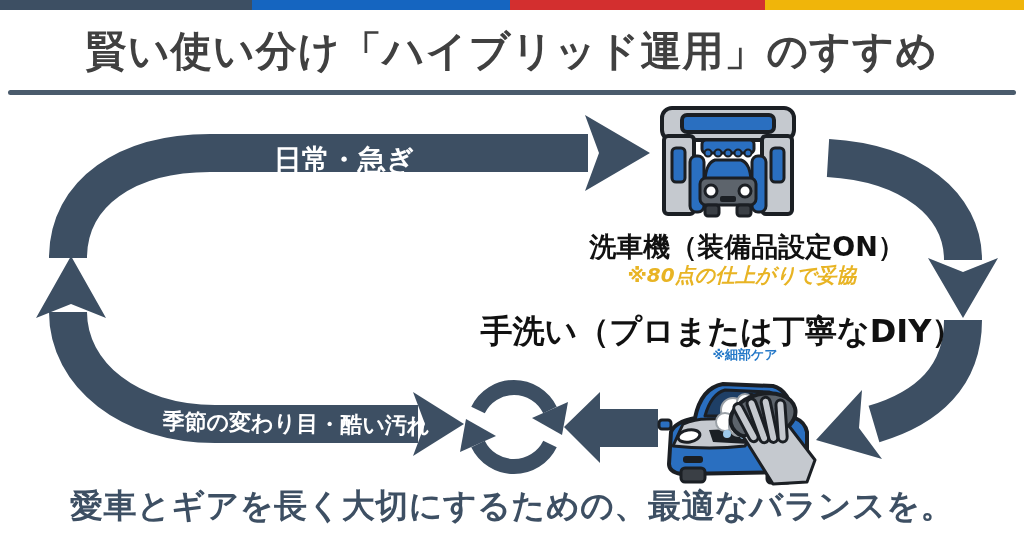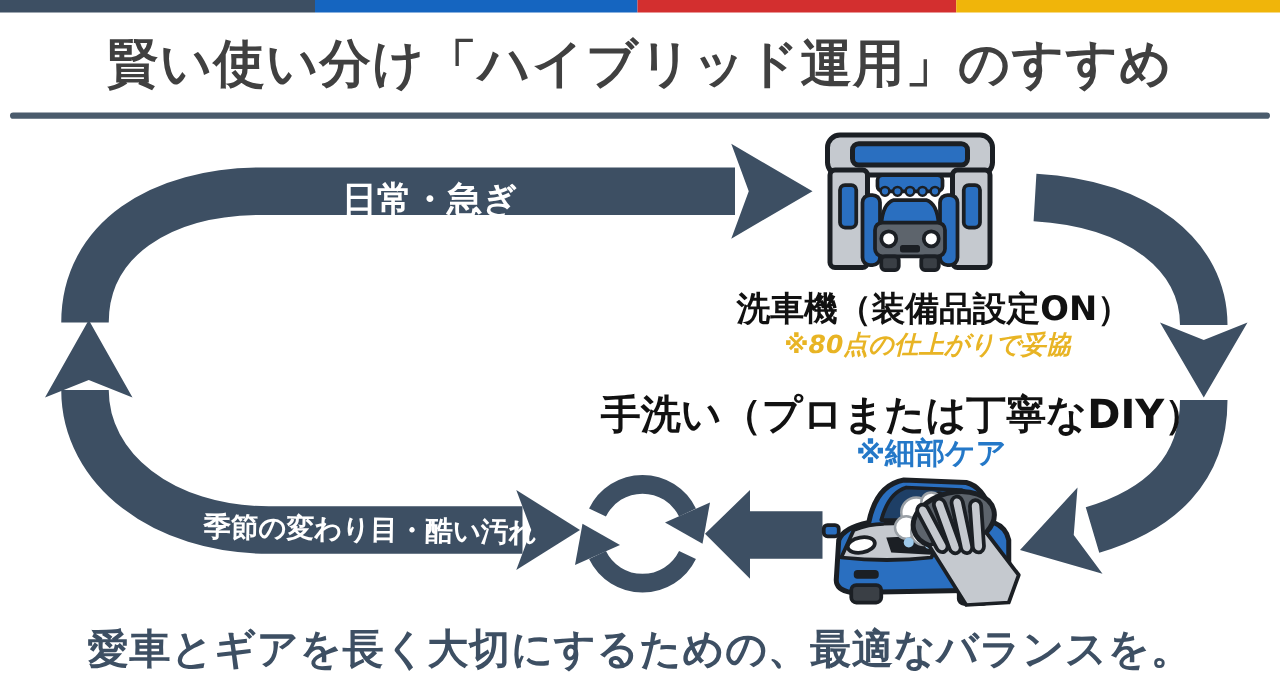--- a/index.html
+++ b/index.html
@@ -31,24 +31,24 @@
 
   .icon{position:absolute;}
 
   .label{position:absolute;transform:translateX(-50%);white-space:nowrap;font-weight:800;}
   .arrow-label{color:#ffffff;font-weight:700;}
   .top-arrow-label{left:344px;top:141px;font-size:28px;}
   .bottom-arrow-label{left:296px;top:409px;font-size:22px;transform:translateX(-50%) rotate(1deg);}
   .machine-label{left:735px;top:229px;font-size:27px;color:#111111;margin-left:12px;}
   .machine-note{left:742px;top:262px;font-size:20px;color:var(--note-yellow);font-style:italic;}
   .hand-label{left:722px;top:310px;font-size:32px;color:#111111;}
-  .hand-note{left:745px;top:346px;font-size:24px;color:var(--note-blue);}
+  .hand-note{left:745px;top:346px;font-size:13px;color:var(--note-blue);}
 
   .tagline{position:absolute;top:484px;left:0;width:100%;text-align:center;
-           font-size:33px;font-weight:800;color:var(--accent-slate);letter-spacing:0.5px;margin-top:13px;}
+           font-size:33px;font-weight:800;color:var(--accent-slate);letter-spacing:0.5px;}
 
   .outl{stroke:var(--outline);stroke-width:4;stroke-linejoin:round;}
   .outl3{stroke:var(--outline);stroke-width:3;stroke-linejoin:round;}
 </style>
 </head>
 <body>
 
 <div class="page">
 
   <div class="topbar">

